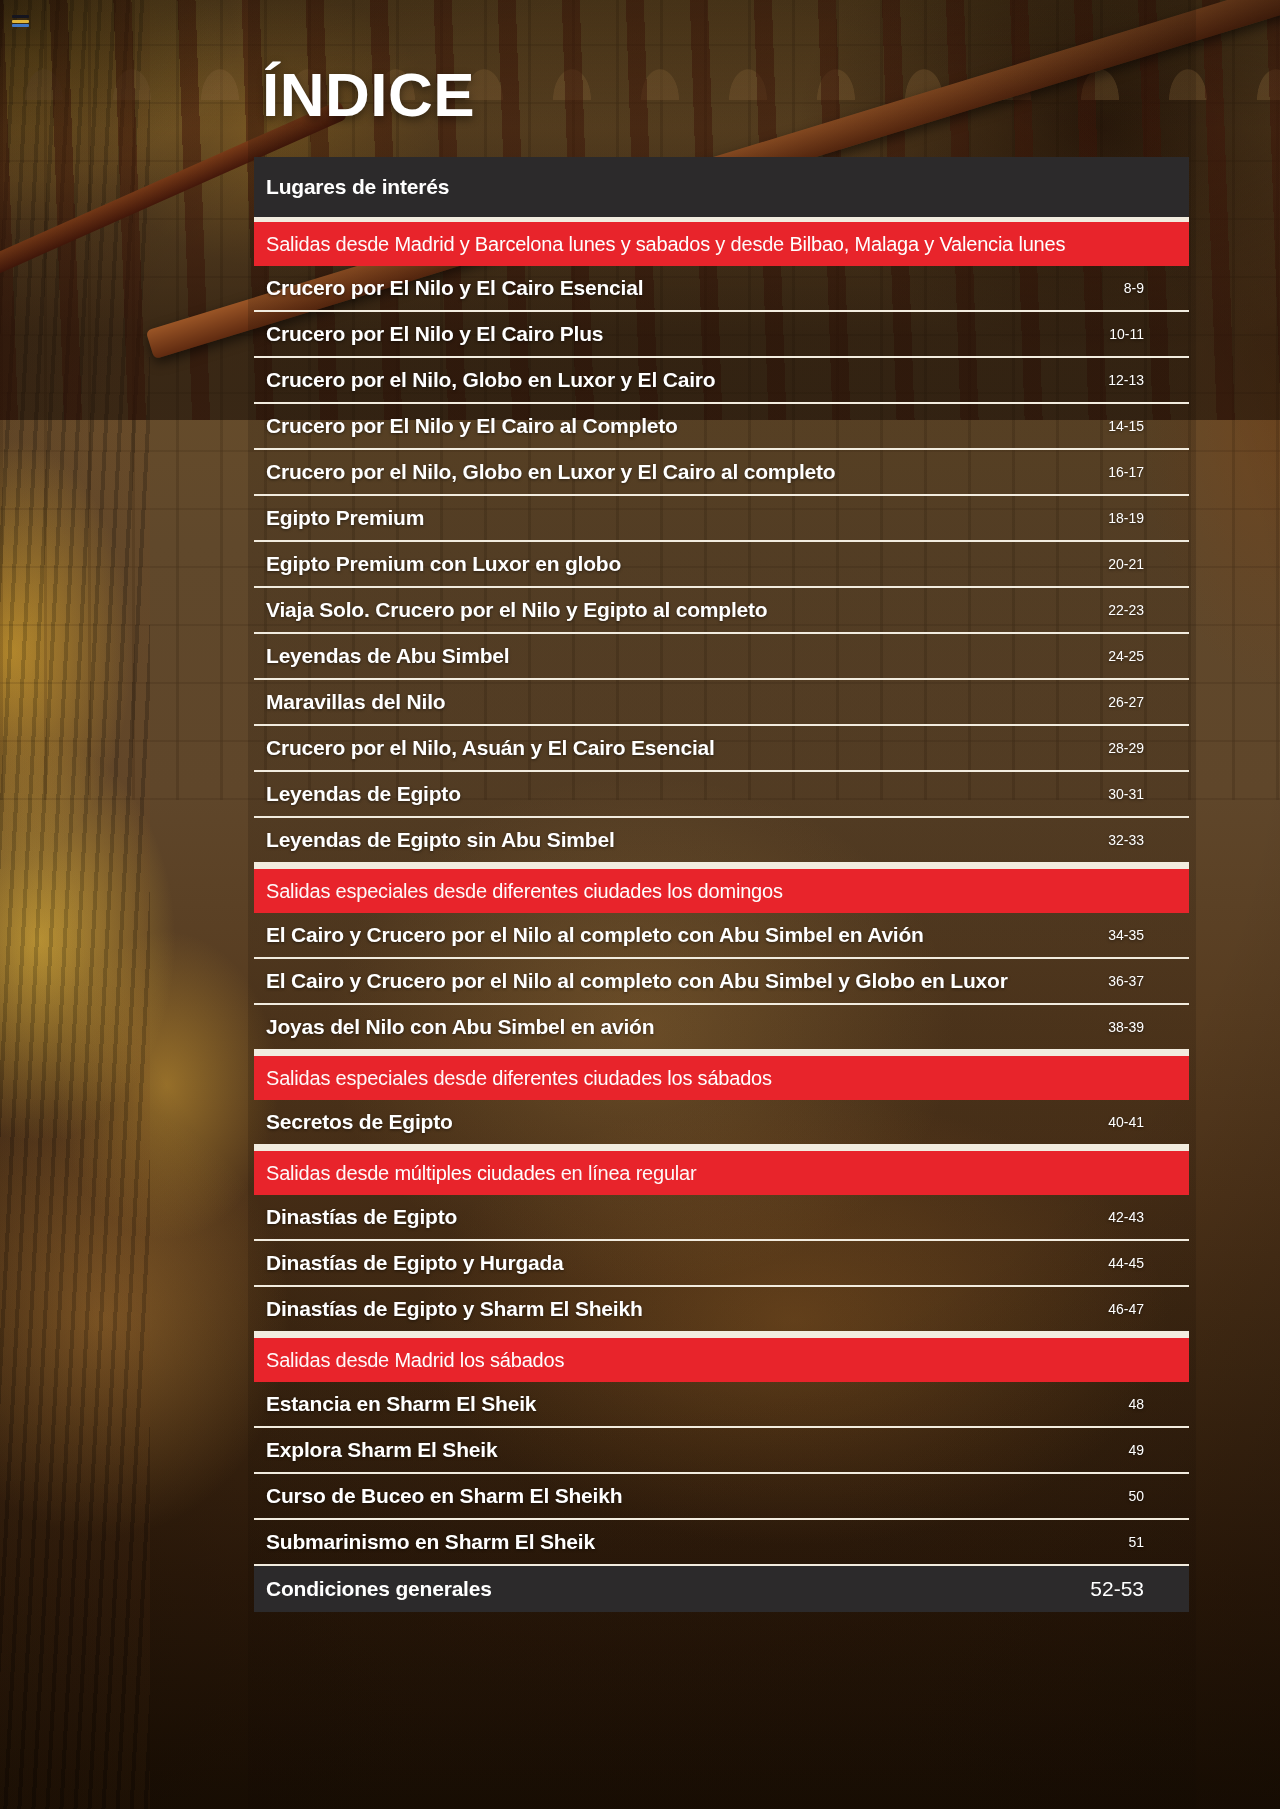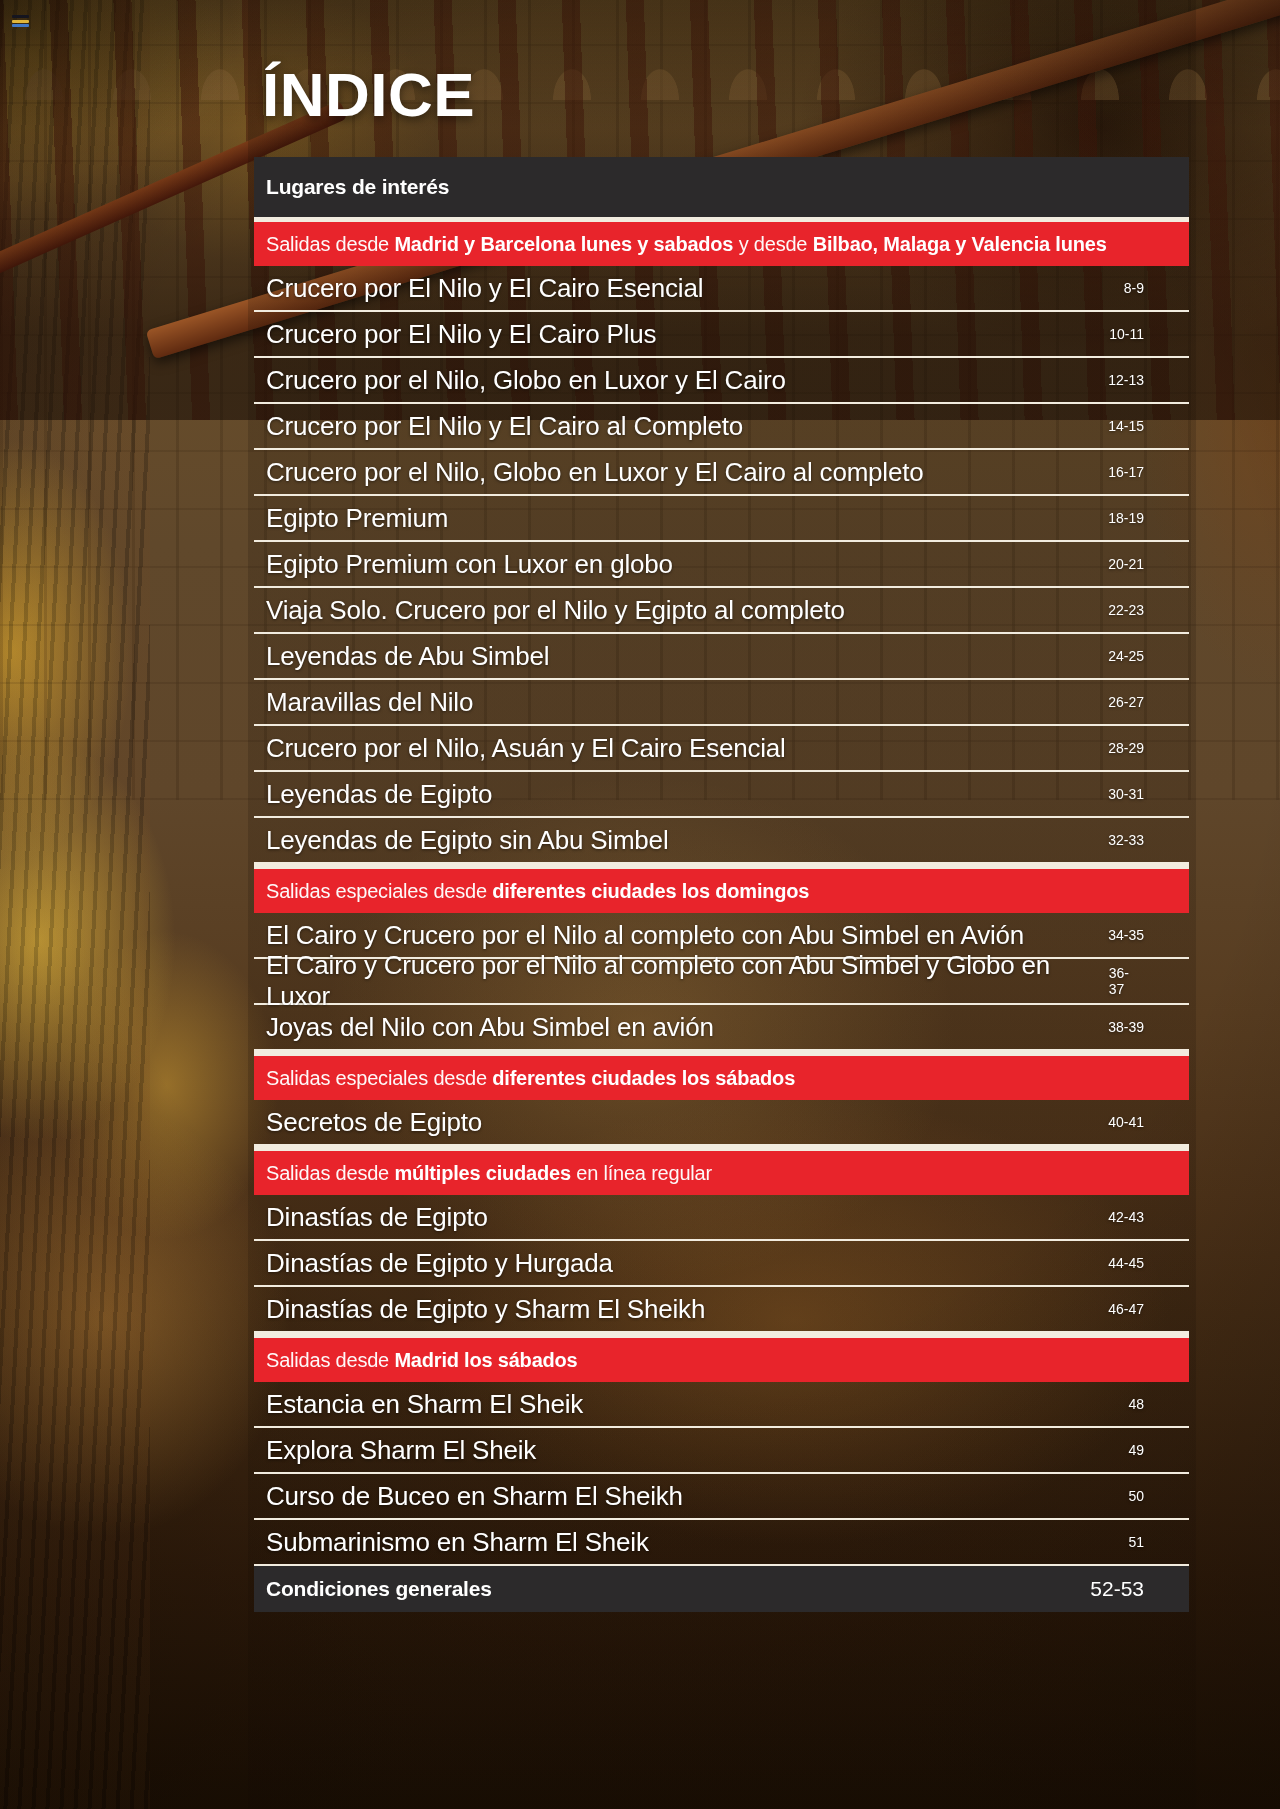--- a/index.html
+++ b/index.html
@@ -74,26 +74,26 @@
       padding:0 45px 0 12px;color:var(--text-white);}
   .bar-dark.bottom{height:46px;}
   .bar-dark-label{font-size:21px;font-weight:bold;letter-spacing:-.2px;}
   .bar-dark-pages{font-size:21px;font-weight:normal;}
 
   .bar-red{box-sizing:content-box;height:44px;background:var(--accent-red);
       border-top:5px solid var(--separator);
       display:flex;align-items:center;padding:0 12px;color:var(--text-white);}
   .bar-red-text{font-size:20px;letter-spacing:-.2px;}
   .bar-red-text .seg{font-weight:400;opacity:.97;}
-  .bar-red-text .seg.bold{font-weight:700;opacity:1;text-align:center;}
+  .bar-red-text .seg.bold{font-weight:400;opacity:1;text-align:center;}
 
   .row{box-sizing:border-box;height:46px;border-bottom:2px solid var(--separator);
       display:flex;align-items:center;justify-content:space-between;
       padding:0 45px 0 12px;color:var(--text-white);cursor:pointer;}
-  .row-label{font-size:26px;font-weight:normal;letter-spacing:-.2px;
+  .row-label{font-size:21px;font-weight:bold;letter-spacing:-.2px;
       text-shadow:0 1px 3px rgba(0,0,0,.5);}
   .row-pages{font-size:14px;font-weight:normal;text-shadow:0 1px 3px rgba(0,0,0,.5);}
 </style>
 </head>
 <body>
 
 <div class="page">
 
   <div class="bg">
     <div class="bg-base"></div>

